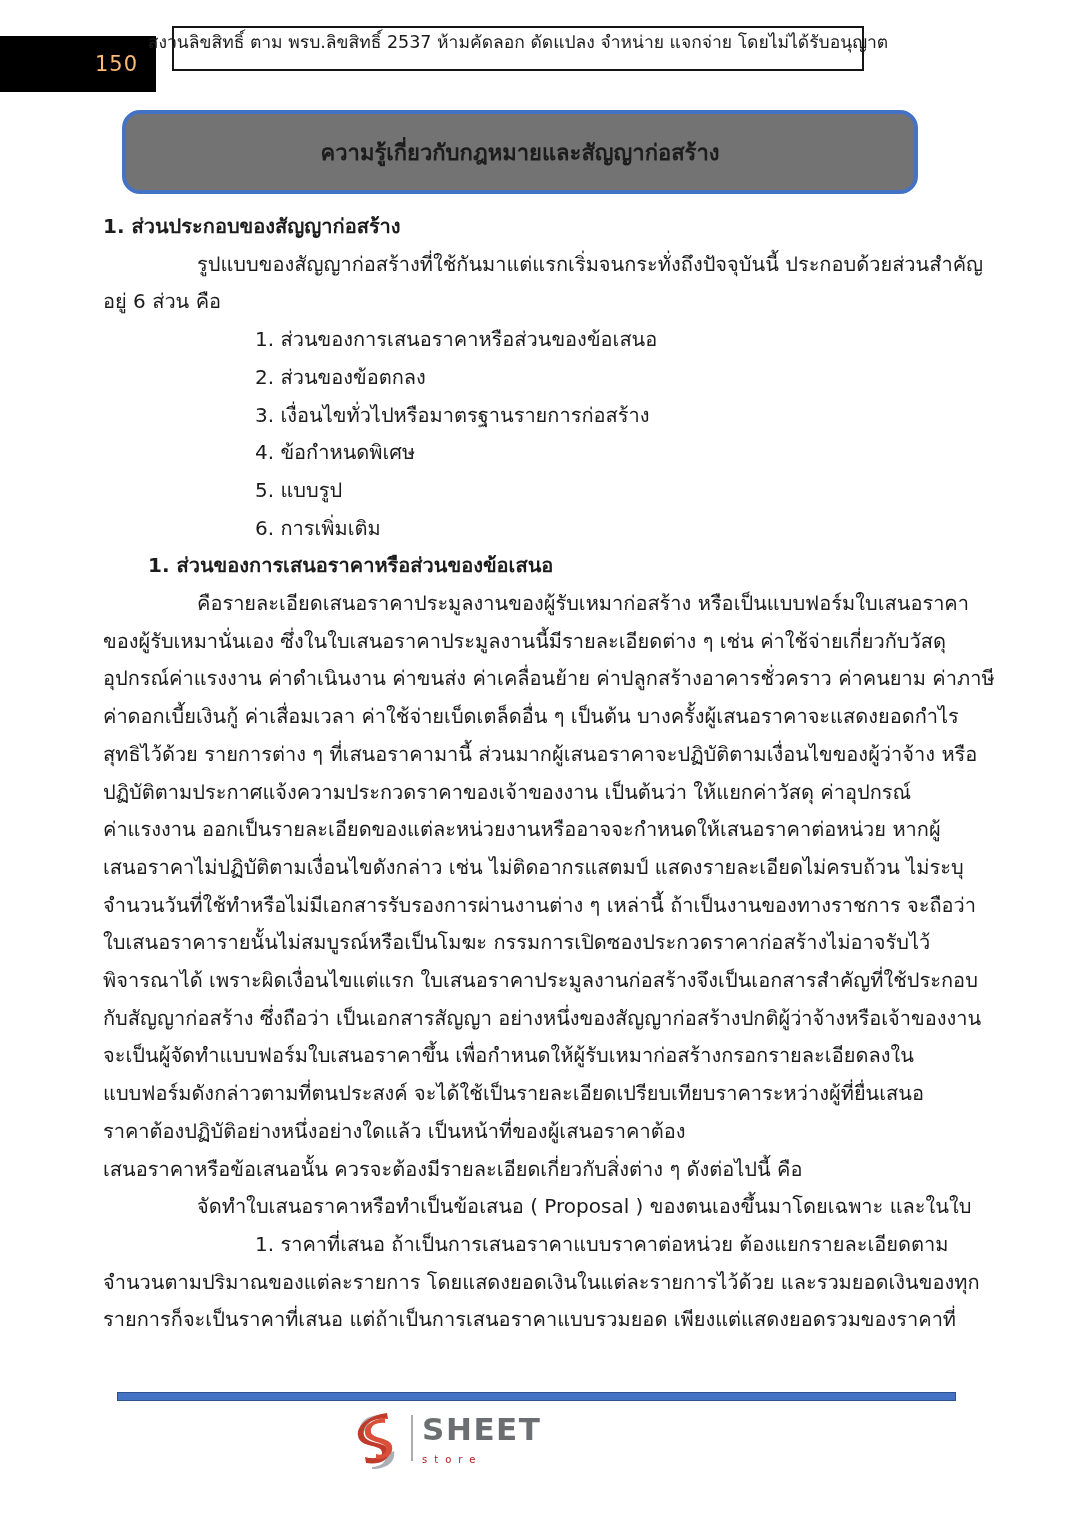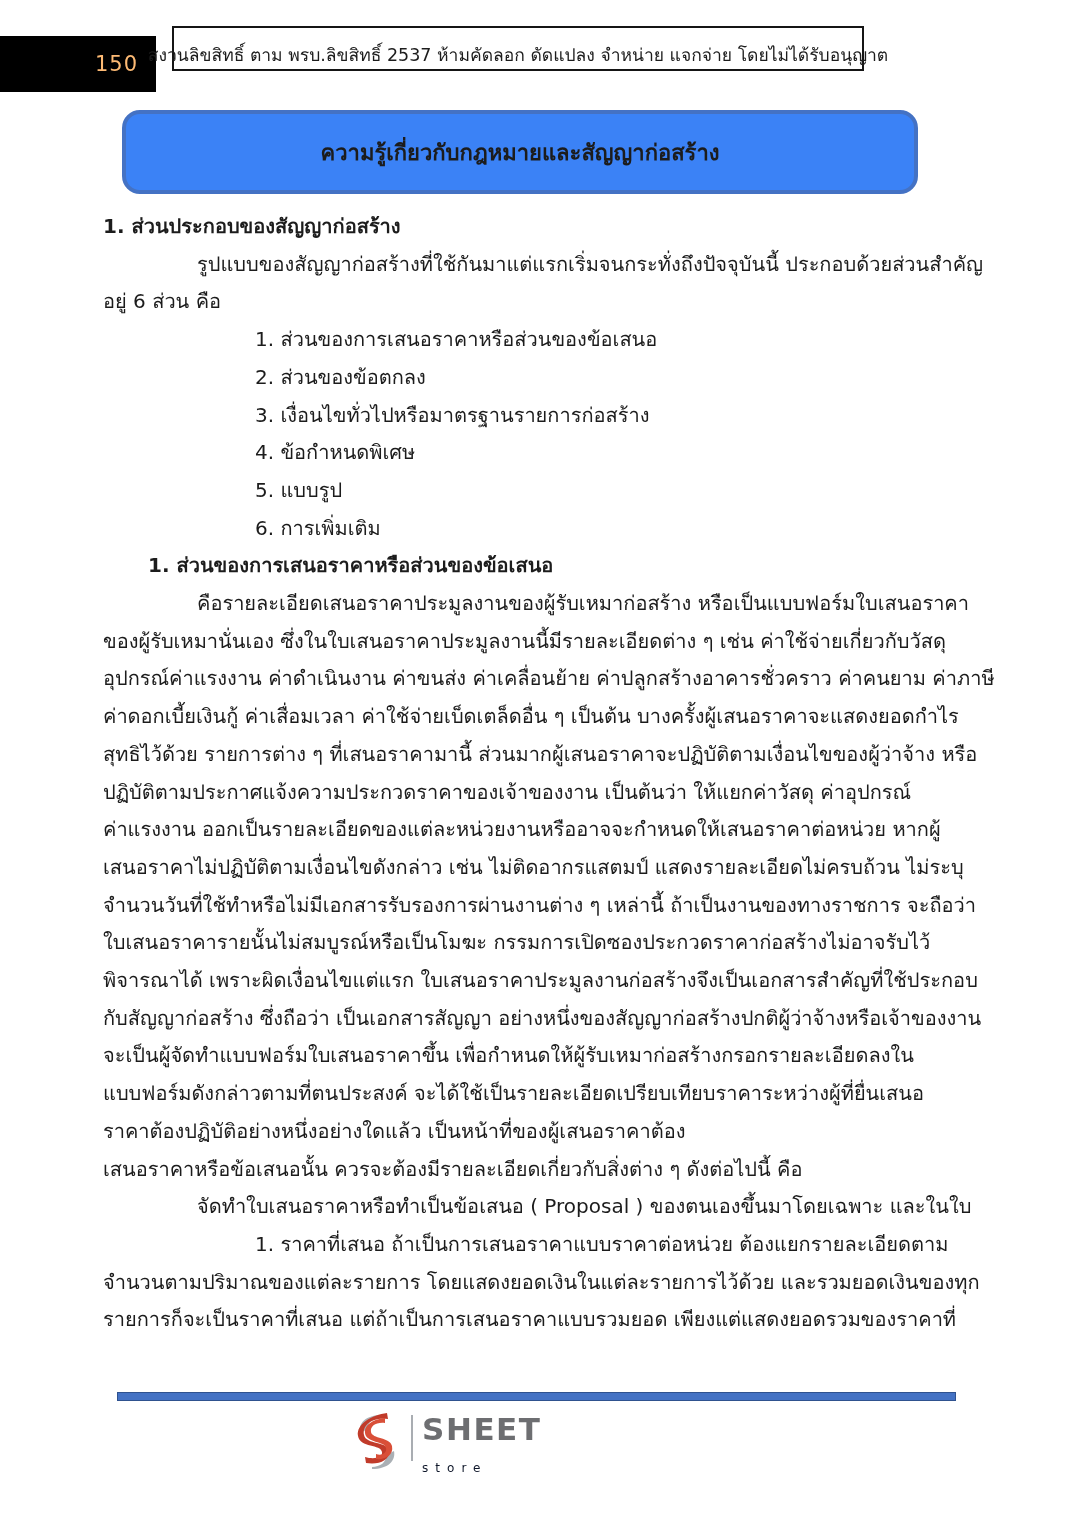--- a/index.html
+++ b/index.html
@@ -16,26 +16,26 @@
   .page-num-box{
     position:absolute;left:0;top:36px;width:156px;height:56px;
     background:#000;color:#fdba74;
     display:flex;align-items:center;justify-content:flex-end;
     padding-right:18px;box-sizing:border-box;
     font-size:21px;letter-spacing:1px;
   }
   .copyright-box{
     position:absolute;left:172px;top:26px;width:692px;height:45px;
     border:2px solid #151515;background:#fff;
-    display:flex;align-items:flex-end;justify-content:center;
+    display:flex;align-items:flex-start;justify-content:center;
     font-size:17.5px;white-space:nowrap;box-sizing:border-box;
   }
   .title-box{
     position:absolute;left:122px;top:110px;width:796px;height:84px;
-    border:4.5px solid #4472c4;border-radius:18px;background:#3b82f6;
+    border:4.5px solid #4472c4;border-radius:18px;background:#737373;
     display:flex;align-items:center;justify-content:center;
     font-weight:bold;font-size:22px;box-sizing:border-box;
   }
   
   .content{
     position:absolute;left:103px;top:208px;width:858px;
   }
   .line{
     font-size:20px;line-height:37.7px;
     white-space:nowrap;
@@ -54,22 +54,22 @@
     display:flex;align-items:flex-start;justify-content:center;gap:9px;
   }
   .logo-icon{width:50px;height:58px;flex:0 0 auto;}
   .logo-divider{width:2.5px;height:46px;background:#a9adb2;margin-top:2px;}
   .logo-textcol{display:flex;flex-direction:column;}
   .logo-name{
     font-size:31px;font-weight:bold;color:#6d6e71;
     letter-spacing:1.5px;line-height:32px;
   }
   .logo-sub{
-    font-size:12px;color:#0f172a;letter-spacing:7px;
-    line-height:16px;margin-top:15px;
+    font-size:10px;color:#b91c1c;letter-spacing:7px;
+    line-height:16px;margin-top:7px;
   }
 </style>
 </head>
 <body>
 
 <div class="page">
 
   <div class="page-num-box">
     <span>150</span>
   </div>

